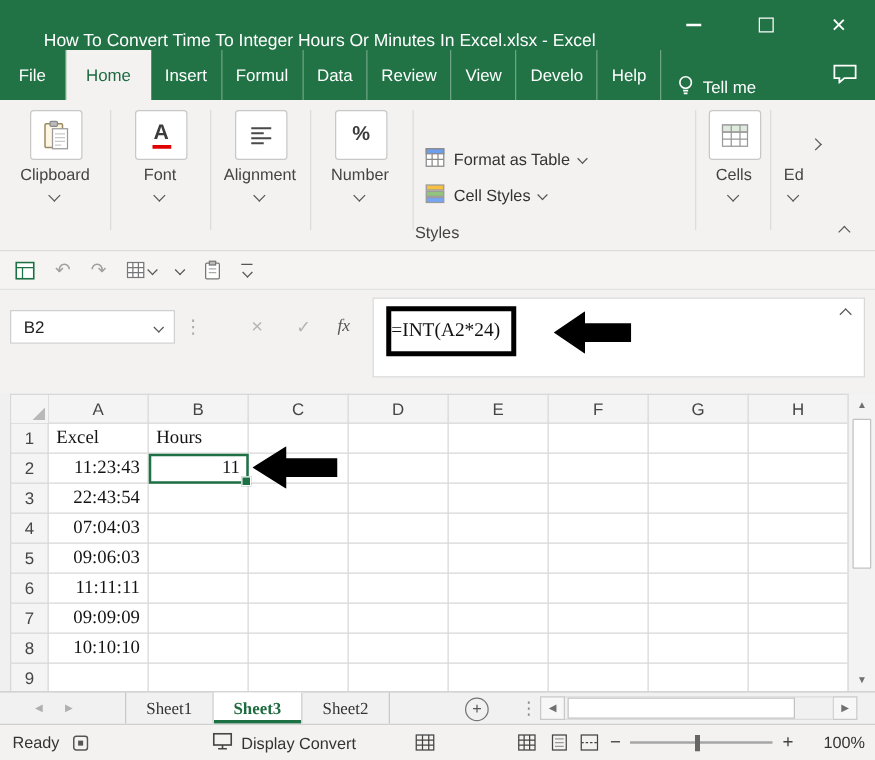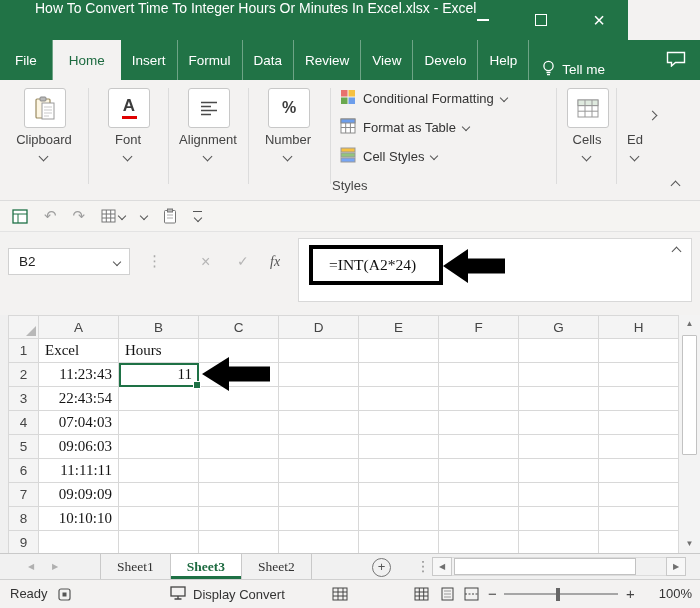--- a/index.html
+++ b/index.html
@@ -1,22 +1,22 @@
 <!DOCTYPE html>
 <html><head>
 <meta charset="utf-8">
 <style>
   html,body{margin:0;padding:0;background:#ddd;}
   #app{position:relative;width:700px;height:608px;background:#f3f2f1;
        font-family:"Liberation Sans",sans-serif;overflow:hidden;
        -webkit-font-smoothing:antialiased;}
 
   
-  .titlebar{position:absolute;left:0;top:0;width:628px;height:40px;background:#217346;
-            display:flex;align-items:flex-start;}
+  .titlebar{position:absolute;left:0;top:0;width:700px;height:40px;background:#217346;
+            display:flex;align-items:flex-end;}
   .titlebar .title{margin-left:35px;color:#fff;font-size:14px;white-space:nowrap;}
   .winctl{position:absolute;right:0;top:0;height:40px;display:flex;}
   .winbtn{width:58px;height:40px;display:flex;align-items:center;justify-content:center;cursor:pointer;}
   .minbar{display:block;width:12px;height:2px;background:#fff;}
   .maxbox{display:block;width:10px;height:10px;border:1.4px solid #fff;}
   .closex{color:#fff;font-size:20px;line-height:20px;}
 
   
   .tabrow{position:absolute;left:0;top:40px;width:700px;height:40px;background:#217346;
           display:flex;align-items:stretch;color:#fff;font-size:13.5px;}
@@ -53,33 +53,33 @@
   
   .qat{position:absolute;left:0;top:200px;width:700px;height:32px;background:#f5f4f2;
        border-top:1px solid #dcdcdc;border-bottom:1px solid #e3e3e3;box-sizing:border-box;
        display:flex;align-items:center;padding-left:12px;gap:16px;}
   .qbtn{display:flex;align-items:center;gap:3px;cursor:pointer;color:#9f9f9f;font-size:15px;}
   .qmore{display:flex;flex-direction:column;align-items:center;cursor:pointer;}
   .qmore .bar{width:9px;height:0;border-top:1.5px solid #555;margin-bottom:3px;}
 
   
   .fzone{position:absolute;left:0;top:232px;width:700px;height:76px;background:#f3f2f1;}
-  .namebox{position:absolute;left:8px;top:16px;width:122px;height:27px;background:#fff;
+  .namebox{position:absolute;left:8px;top:16px;width:132px;height:27px;background:#fff;
            border:1px solid #d0d0d0;box-sizing:border-box;cursor:pointer;}
   .namebox .nbtext{position:absolute;left:10px;top:0;line-height:25px;font-size:13.5px;color:#222;}
   .namebox .chev{position:absolute;right:9px;top:10px;}
   .fdots{position:absolute;left:147px;top:20px;color:#aaa;font-size:15px;letter-spacing:1px;cursor:col-resize;}
   .fx-cancel{position:absolute;left:201px;top:16px;line-height:27px;color:#b5b5b5;font-size:16px;cursor:pointer;}
   .fx-enter{position:absolute;left:237px;top:16px;line-height:27px;color:#b5b5b5;font-size:14px;cursor:pointer;}
   .fx-fn{position:absolute;left:270px;top:16px;line-height:27px;color:#555;font-size:14px;
          font-style:italic;font-family:Liberation Serif, serif;cursor:pointer;}
   .fbar{position:absolute;left:298px;top:6px;width:394px;height:64px;background:#fff;
         border:1px solid #d8d8d8;box-sizing:border-box;cursor:text;}
-  .fannot{position:absolute;left:10px;top:6px;width:134px;height:40px;border:4px solid #000;
-          box-sizing:border-box;display:flex;align-items:center;padding-left:16px;background:#fff;}
+  .fannot{position:absolute;left:10px;top:6px;width:104px;height:40px;border:4px solid #000;
+          box-sizing:border-box;display:flex;align-items:center;padding-left:0;background:#fff;}
   .fannot span{font-family:"Liberation Serif",serif;font-size:15.5px;color:#111;white-space:nowrap;}
   .farrow{position:absolute;left:144px;top:10px;}
   .fcollapse{position:absolute;right:11px;top:9px;cursor:pointer;}
 
   
   .gridwrap{position:absolute;left:0;top:315px;width:700px;height:238px;background:#f0f0f0;}
   table.sheet{position:absolute;left:8px;top:0;border-collapse:collapse;table-layout:fixed;}
   table.sheet th,table.sheet td{border:1px solid #d8d8d8;padding:0;box-sizing:border-box;}
   table.sheet th{background:#f4f4f4;font-weight:normal;font-size:13.5px;color:#454545;
                  text-align:center;height:23px;cursor:pointer;}
@@ -225,32 +225,20 @@
 
     <div class="rgroup" style="left:248px;width:80px">
       <div class="gicon" style="left:20px">
           <span class="pct">%</span>
         </div>
       <div class="glabel">Number</div>
       <span class="chev gchev"></span>
     </div>
 
     <div class="rgroup" style="left:332px;width:222px">
-      <div class="sitem" style="top:6px">
-        <span>
-          <svg width="16" height="16" viewBox="0 0 16 16">
-              <rect x="1" y="1" width="6.5" height="6.5" fill="#e8716d"></rect>
-              <rect x="8.5" y="1" width="6.5" height="6.5" fill="#f6c142"></rect>
-              <rect x="1" y="8.5" width="6.5" height="6.5" fill="#6aa84f"></rect>
-              <rect x="8.5" y="8.5" width="6.5" height="6.5" fill="#6d9eeb"></rect>
-            </svg>
-        </span>
-        <span>Conditional Formatting</span>
-        <span class="chev sm"></span>
-      </div>
       <div class="sitem" style="top:35px">
         <span>
           <svg width="16" height="16" viewBox="0 0 16 16">
               <rect x="1" y="1" width="14" height="14" fill="#fff" stroke="#8a8a8a"></rect>
               <rect x="1" y="1" width="14" height="4" fill="#6d9eeb" stroke="#8a8a8a"></rect>
               <path d="M1 9.5h14M5.7 5v10M10.4 5v10" stroke="#8a8a8a"></path>
             </svg>
         </span>
         <span>Format as Table</span>
         <span class="chev sm"></span>

